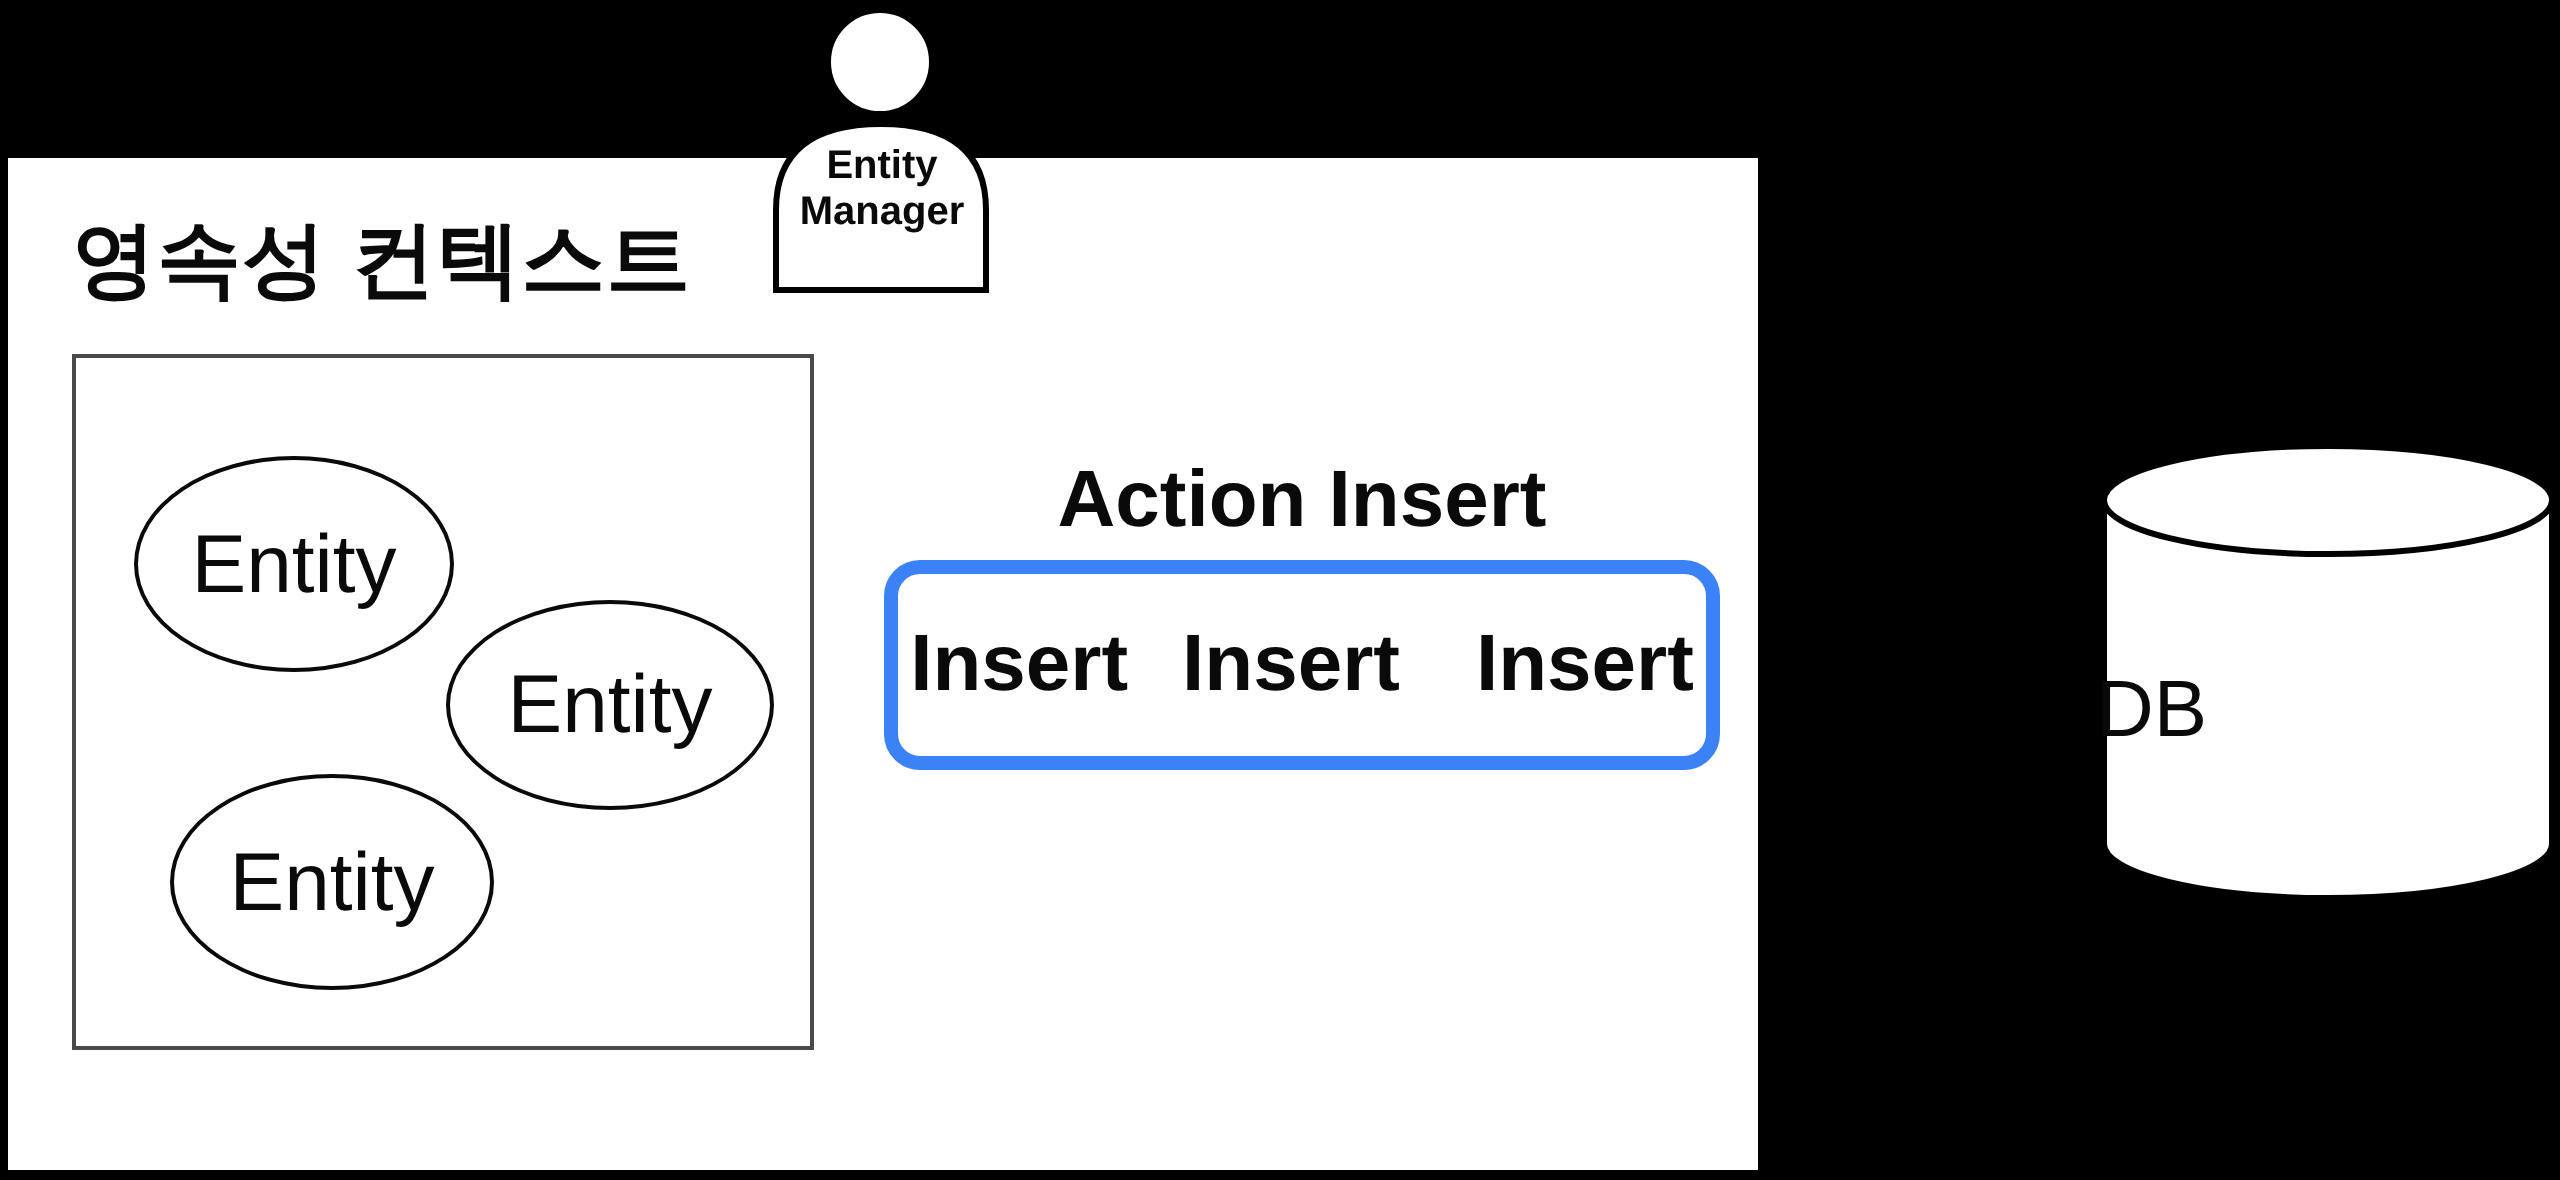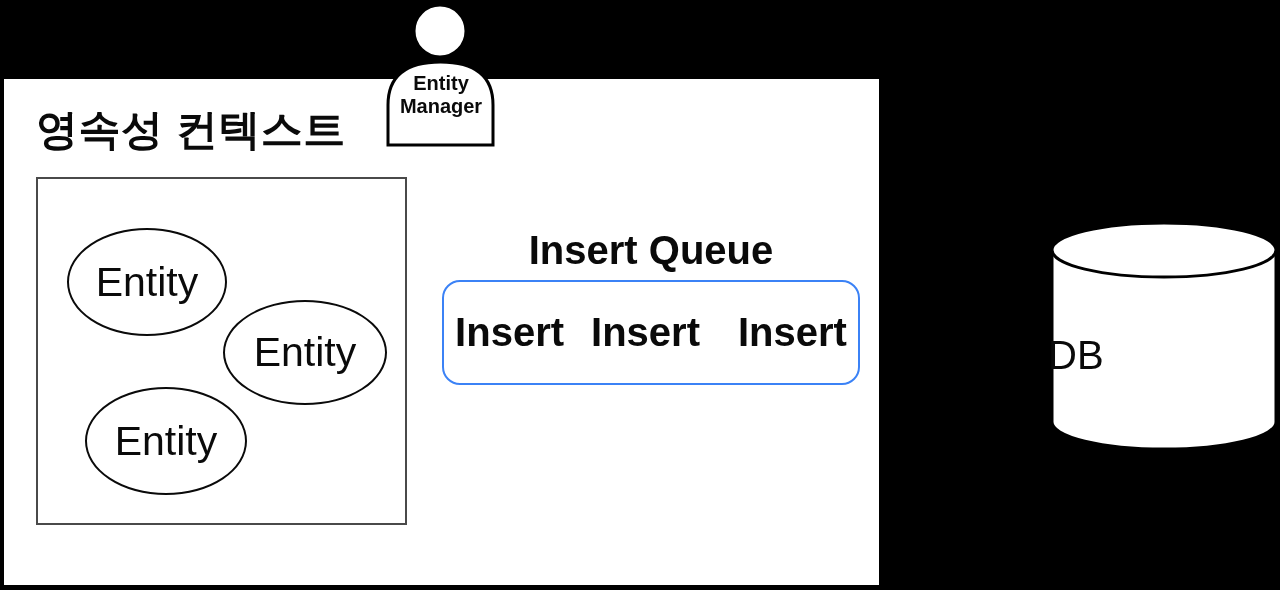--- a/index.html
+++ b/index.html
@@ -77,21 +77,21 @@
     font-size: 40px;
     font-weight: bold;
     white-space: nowrap;
   }
   .aq-box {
     position: absolute;
     left: 442px;
     top: 280px;
     width: 418px;
     height: 105px;
-    border: 2px solid #3b82f6;
+    border: 7px solid #3b82f6;
     border-radius: 18px;
     box-sizing: border-box;
     background: #fff;
     display: flex;
     align-items: center;
     justify-content: center;
     font-size: 40px;
     font-weight: bold;
     white-space: nowrap;
   }
@@ -150,21 +150,21 @@
   <div class="entity-ellipse entity-1">
     <span>Entity</span>
   </div>
   <div class="entity-ellipse entity-2">
     <span>Entity</span>
   </div>
   <div class="entity-ellipse entity-3">
     <span>Entity</span>
   </div>
 
-  <div class="aq-title">Insert Queue</div>
+  <div class="aq-title">Action Insert</div>
   <div class="aq-box">
     <span class="aq-word">Insert</span>
     <span class="aq-word">Insert</span>
     <span class="aq-word">Insert</span>
   </div>
 
   <svg class="person-svg" viewBox="0 0 116 146">
 
     <path d="M 5 143 L 5 103 Q 5 60 57.5 60 Q 110 60 110 103 L 110 143 Z" fill="#ffffff" stroke="#000000" stroke-width="3"></path>
 

